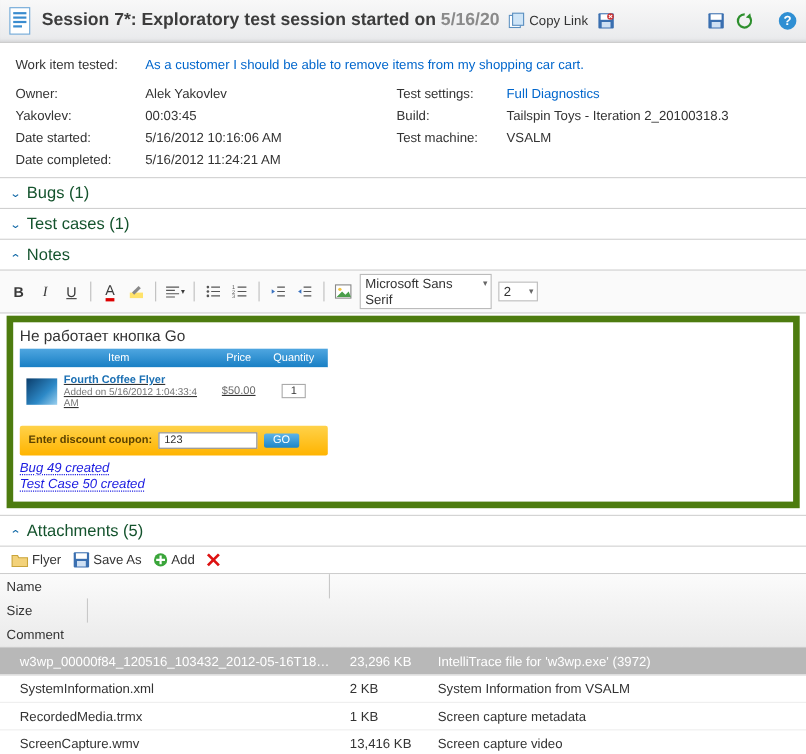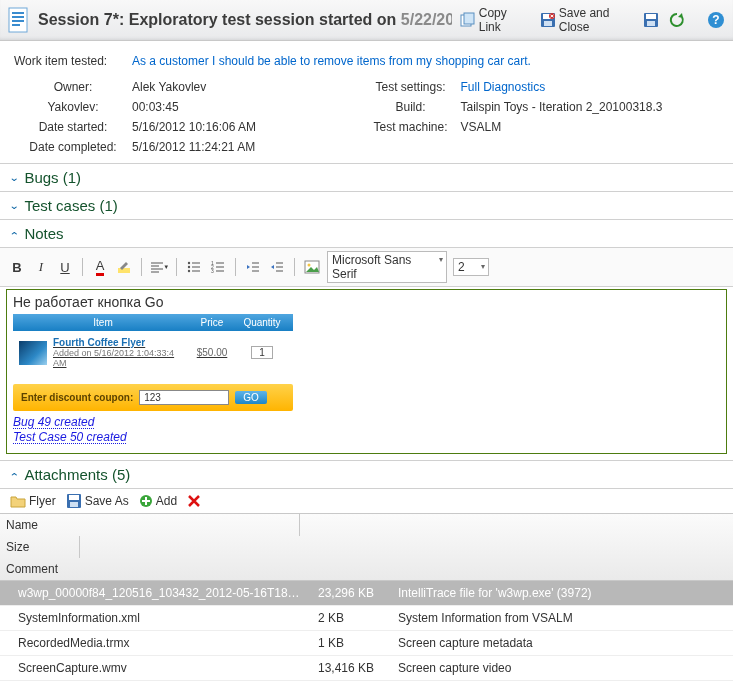--- a/index.html
+++ b/index.html
@@ -12,34 +12,34 @@
   .titlebar .tb-btn { display: inline-flex; align-items: center; gap: 3px; font-size: 12px; color: #333; cursor: pointer; margin-left: 8px; }
   .titlebar .right { margin-left: auto; display: flex; align-items: center; gap: 10px; }
   
   .form-area { padding: 10px 26px 6px 14px; }
   .row-full { display: flex; padding: 3px 0; }
   .row-full .lbl { width: 118px; color: #333; }
   .link { color: #0066cc; cursor: pointer; }
   .two-col { display: flex; }
   .col { flex: 1; }
   .field-row { display: flex; padding: 3px 0; }
-  .field-row .lbl { width: 118px; text-align: center; }
+  .field-row .lbl { width: 118px; }
   .col2 .lbl { width: 100px; }
   
   .section-header { background: #fff; border-top: 1px solid #d0d0d0; padding: 5px 10px; display: flex; align-items: center; gap: 6px; cursor: pointer; }
   .section-header .chev { color: #0a64a4; font-size: 10px; transform: scaleX(1.3); display:inline-block;}
   .section-header .sh-label { color: #14532d; font-size: 15px; }
   
   .rtf-toolbar { display: flex; align-items: center; gap: 6px; padding: 3px 8px; border-top: 1px solid #d0d0d0; border-bottom: 1px solid #d0d0d0; background: #fafafa; }
   .rtf-toolbar .sep { width:1px; height:18px; background:#bdbdbd; margin:0 2px;}
   .rtf-btn { width: 18px; height: 18px; display: inline-flex; align-items: center; justify-content: center; cursor: pointer; font-size: 13px; color:#3a3a3a; }
   .font-select { border: 1px solid #bbb; background: #fff; font-size: 12px; padding: 1px 16px 1px 4px; position: relative; }
   .font-select .dd { position:absolute; right:3px; top:3px; font-size:8px; color:#666;}
   
-  .notes-body { border: 1px solid #4d7c0f; margin: 2px 6px 6px 6px; padding: 4px 6px 8px 6px; }
+  .notes-body { border: 6px solid #4d7c0f; margin: 2px 6px 6px 6px; padding: 4px 6px 8px 6px; }
   .notes-title { font-size: 14px; color: #333; margin-bottom: 4px; }
   
   .mini-cart { width: 280px; font-size: 10px; }
   .mc-head { background: linear-gradient(#4fa6e0,#187fc4); color:#fff; display:flex; padding:3px 6px; }
   .mc-head-item { flex:1; text-align:center;}
   .mc-head-price { width:50px; text-align:center;}
   .mc-head-qty { width:50px; text-align:center;}
   .mc-row { display:flex; align-items:center; padding:6px 6px; background:#fff;text-decoration:underline; }
   .mc-thumb { width:28px; height:24px; background:linear-gradient(135deg,#0b3d6b,#2d89c7 60%,#9bd0ef); margin-right:6px;}
   .mc-info { flex:1; }
@@ -84,38 +84,37 @@
   <span class="doc-icon">
     <svg width="22" height="26" viewBox="0 0 22 26">
         <rect x="1" y="1" width="18" height="24" fill="#fff" stroke="#6fa8d8"></rect>
         <rect x="4" y="5" width="12" height="2" fill="#3a8ccf"></rect>
         <rect x="4" y="9" width="12" height="2" fill="#3a8ccf"></rect>
         <rect x="4" y="13" width="12" height="2" fill="#3a8ccf"></rect>
         <rect x="4" y="17" width="8" height="2" fill="#3a8ccf"></rect>
       </svg>
   </span>
   <span class="title">
-    <span>Session 7*: Exploratory test session started on </span><span class="title-date">5/22/20</span>
+    <span>Session 7*: Exploratory test session started on </span><span class="title-date">5/16/20</span>
   </span>
   <span class="tb-btn" style="margin-left:8px;">
     <svg width="16" height="16">
         <rect x="1" y="3" width="10" height="11" fill="#fff" stroke="#5a8fc0"></rect>
         <rect x="4" y="1" width="10" height="11" fill="#cfe5f7" stroke="#5a8fc0"></rect>
       </svg>
     <span>Copy Link</span>
   </span>
   <span class="tb-btn">
     <svg width="16" height="16">
         <rect x="1" y="1" width="14" height="14" fill="#3a6fb0" rx="1"></rect>
         <rect x="3" y="2" width="10" height="5" fill="#fff"></rect>
         <rect x="4" y="9" width="8" height="5" fill="#cfe0f3"></rect>
         <circle cx="12" cy="4" r="3" fill="#c33"></circle>
         <path d="M10.5 2.8 l3 2.4 M13.5 2.8 l-3 2.4" stroke="#fff" stroke-width="1"></path>
       </svg>
-    <span>Save and Close</span>
   </span>
   <span class="right">
     <span>
       <svg width="16" height="16">
           <rect x="1" y="1" width="14" height="14" fill="#3a6fb0" rx="1"></rect>
           <rect x="3" y="2" width="10" height="5" fill="#fff"></rect>
           <rect x="4" y="9" width="8" height="5" fill="#cfe0f3"></rect>
         </svg>
     </span>
     <span>

